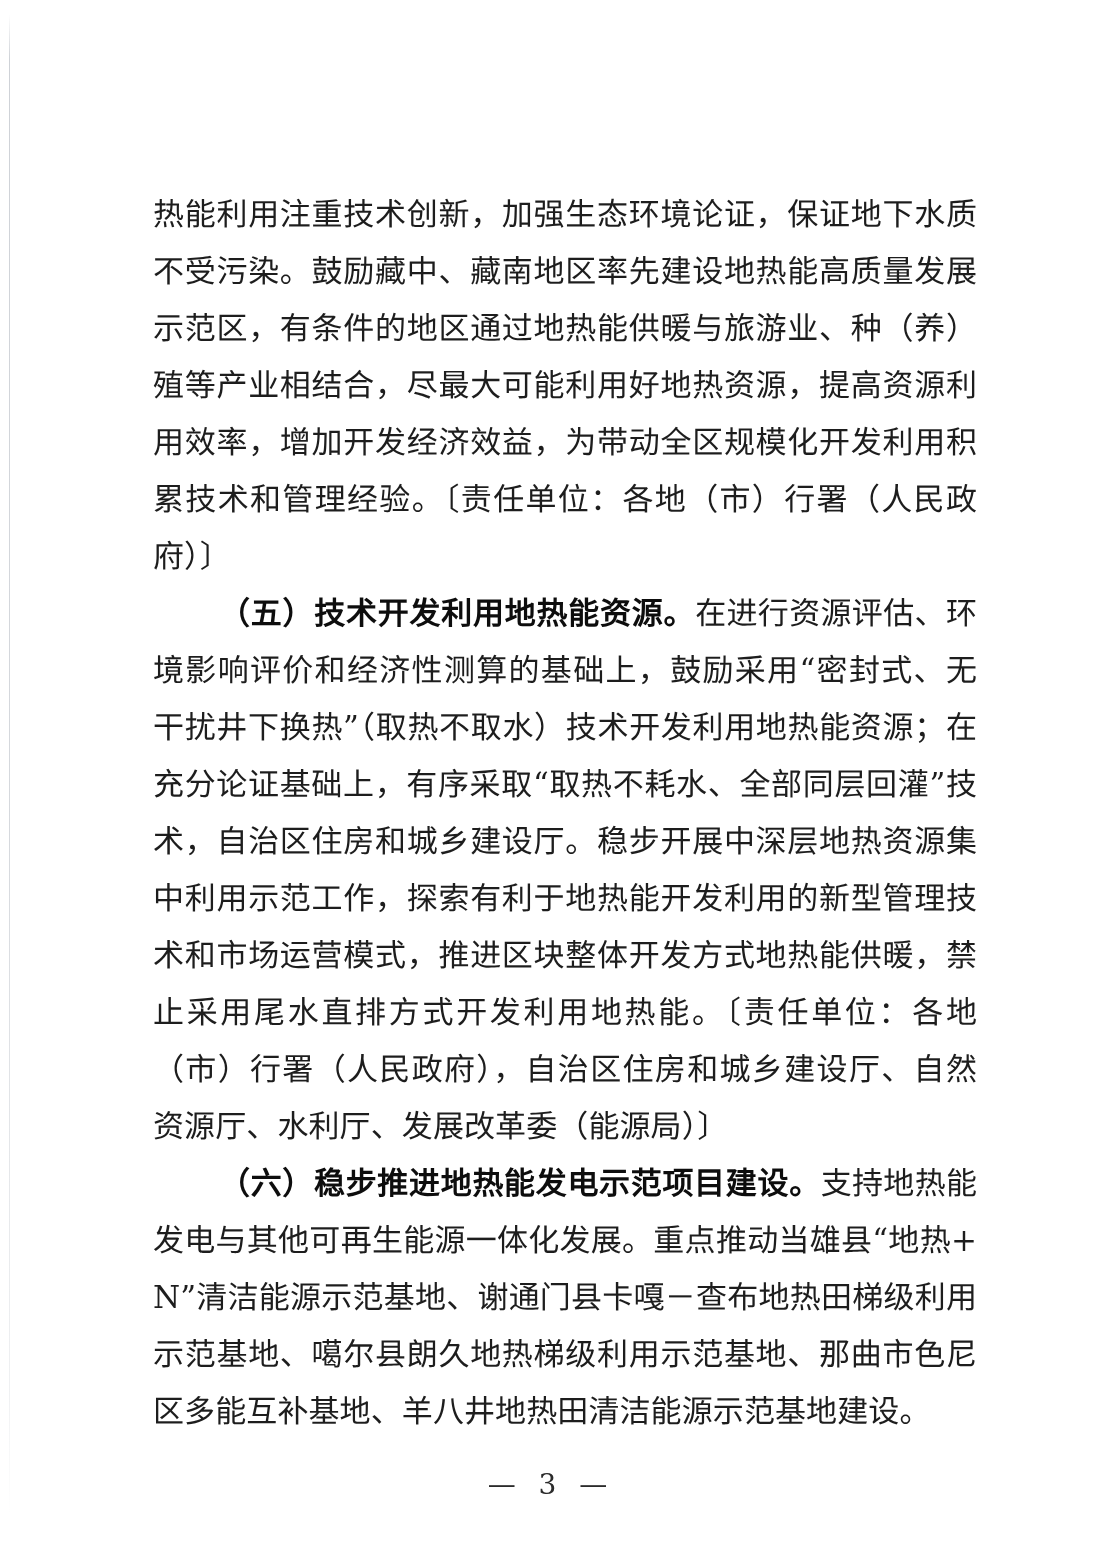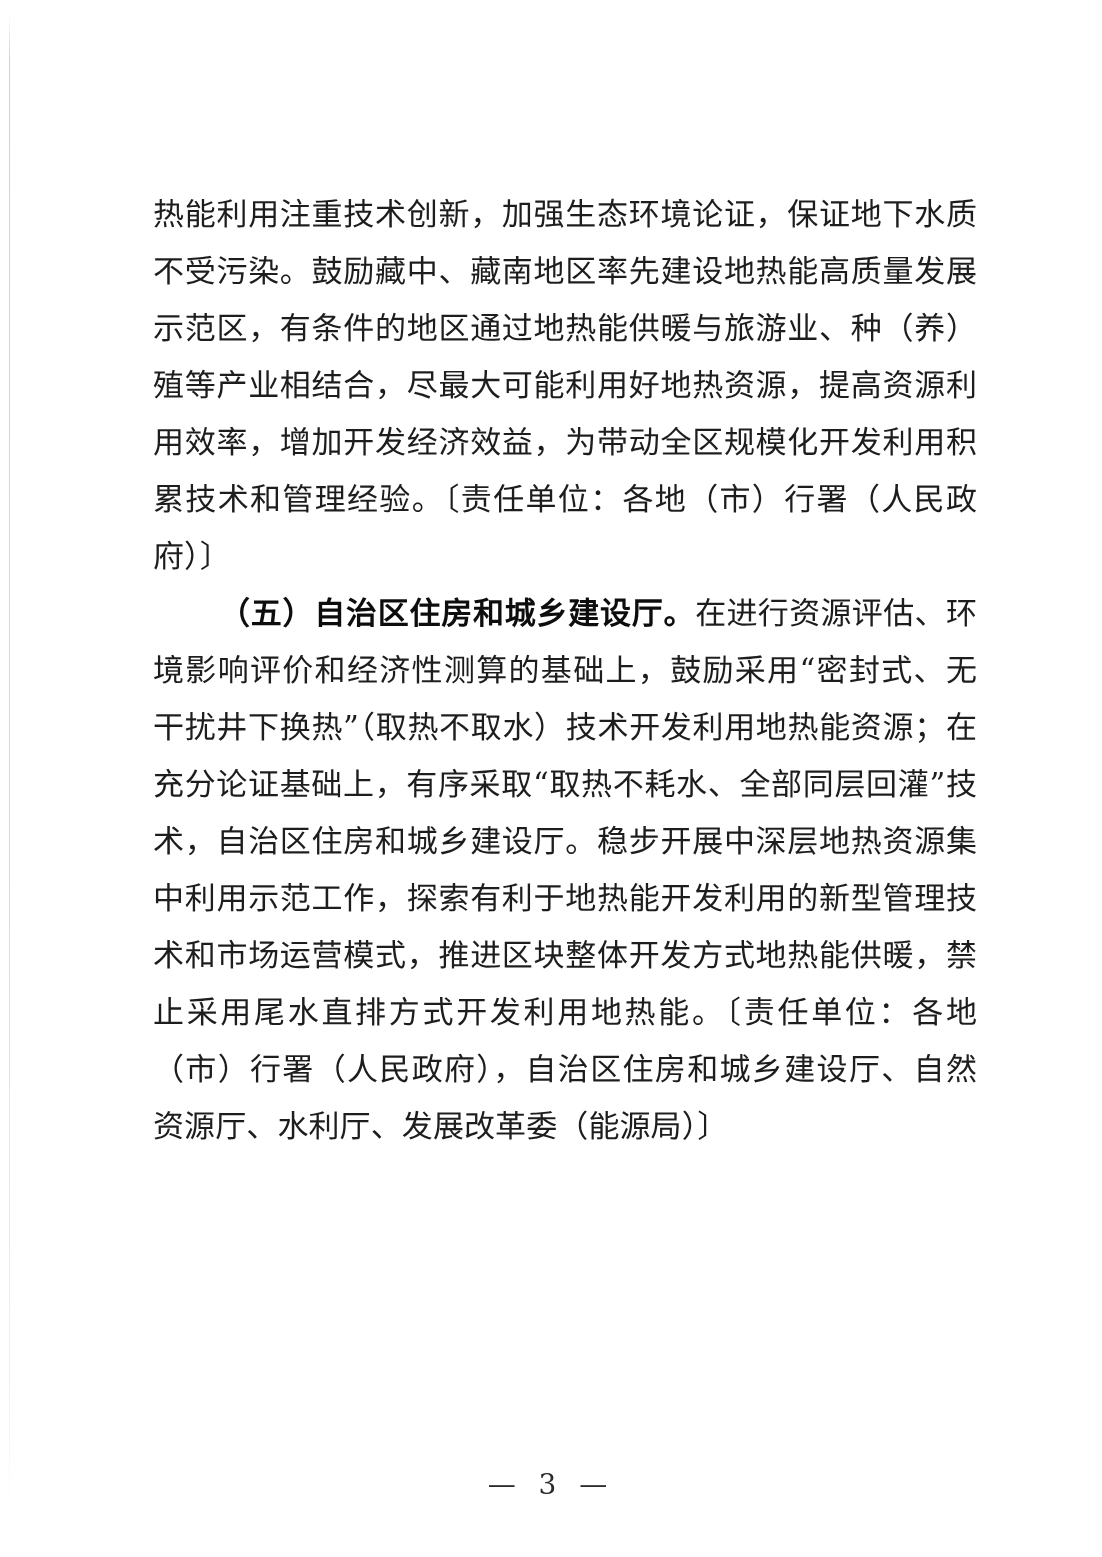--- a/index.html
+++ b/index.html
@@ -99,23 +99,26 @@
 
   <div class="scan-edge-left"></div>
 
   <div class="body-text">
 
     <p class="para">
       <span>热能利用注重技术创新，加强生态环境论证，保证地下水质不受污染。鼓励藏中、藏南地区率先建设地热能高质量发展示范区，有条件的地区通过地热能供暖与旅游业、种（养）殖等产业相结合，尽最大可能利用好地热资源，提高资源利用效率，增加开发经济效益，为带动全区规模化开发利用积累技术和管理经验。〔责任单位：各地（市）行署（人民政府）〕</span>
     </p>
 
     <p class="para indent">
-      <span class="run-head">（五）自治区住房和城乡建设厅。</span><span>在进行资源评估、环境影响评价和经济性测算的基础上，鼓励采用“密封式、无干扰井下换热”（取热不取水）技术开发利用地热能资源；在充分论证基础上，有序采取“取热不耗水、全部同层回灌”技术，自治区住房和城乡建设厅。稳步开展中深层地热资源集中利用示范工作，探索有利于地热能开发利用的新型管理技术和市场运营模式，推进区块整体开发方式地热能供暖，禁止采用尾水直排方式开发利用地热能。〔责任单位：各地（市）行署（人民政府），自治区住房和城乡建设厅、自然资源厅、水利厅、发展改革委（能源局）〕</span>
+      <span class="run-head">（五）技术开发利用地热能资源。</span><span>在进行资源评估、环境影响评价和经济性测算的基础上，鼓励采用“密封式、无干扰井下换热”（取热不取水）技术开发利用地热能资源；在充分论证基础上，有序采取“取热不耗水、全部同层回灌”技术，自治区住房和城乡建设厅。稳步开展中深层地热资源集中利用示范工作，探索有利于地热能开发利用的新型管理技术和市场运营模式，推进区块整体开发方式地热能供暖，禁止采用尾水直排方式开发利用地热能。〔责任单位：各地（市）行署（人民政府），自治区住房和城乡建设厅、自然资源厅、水利厅、发展改革委（能源局）〕</span>
     </p>
 
+    <p class="para indent">
+      <span class="run-head">（六）稳步推进地热能发电示范项目建设。</span><span>支持地热能发电与其他可再生能源一体化发展。重点推动当雄县“地热+N”清洁能源示范基地、谢通门县卡嘎－查布地热田梯级利用示范基地、噶尔县朗久地热梯级利用示范基地、那曲市色尼区多能互补基地、羊八井地热田清洁能源示范基地建设。</span>
+    </p>
 
   </div>
 
   <div class="footer">
     <span class="page-number">— 3 —</span>
   </div>
 
 </div>
 
 </body></html>

